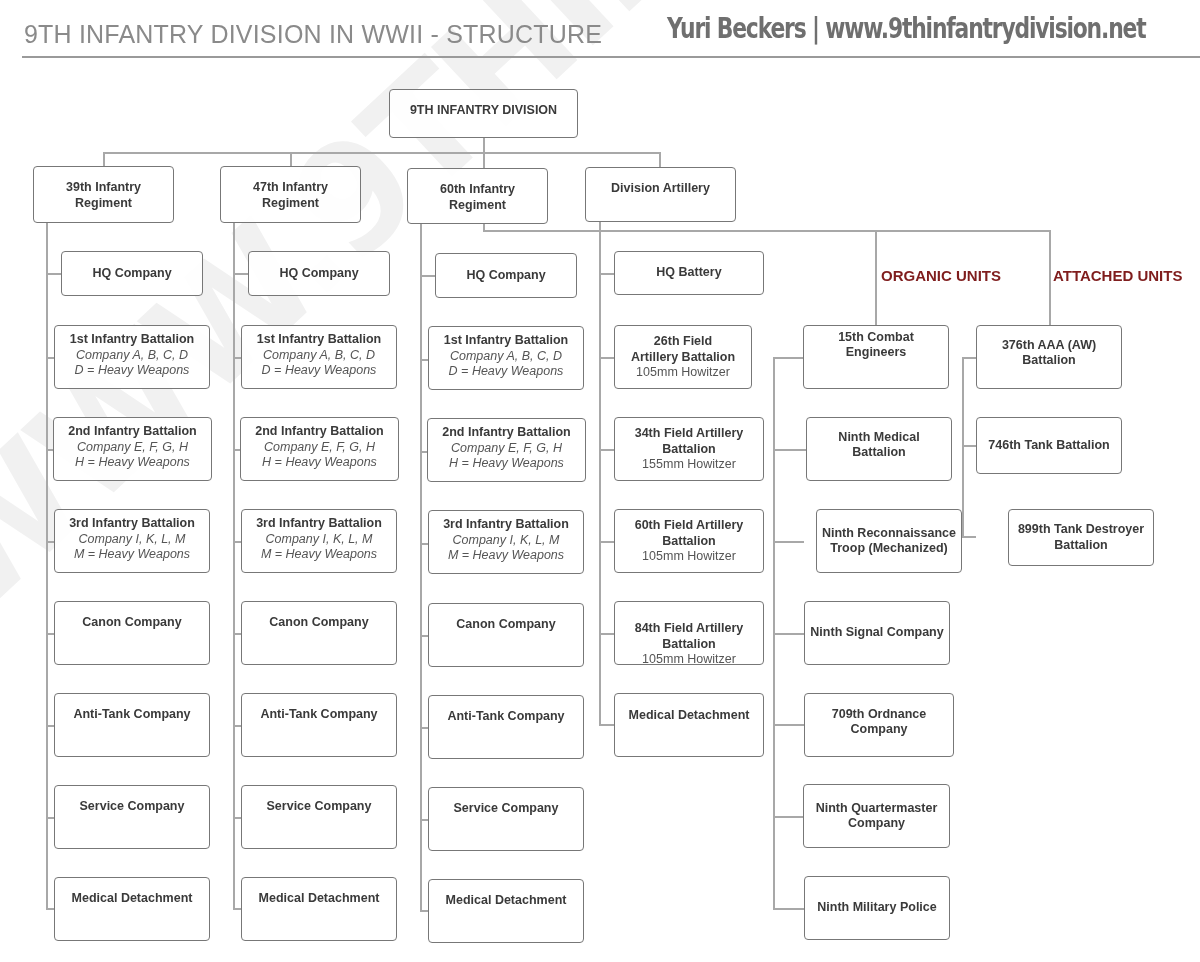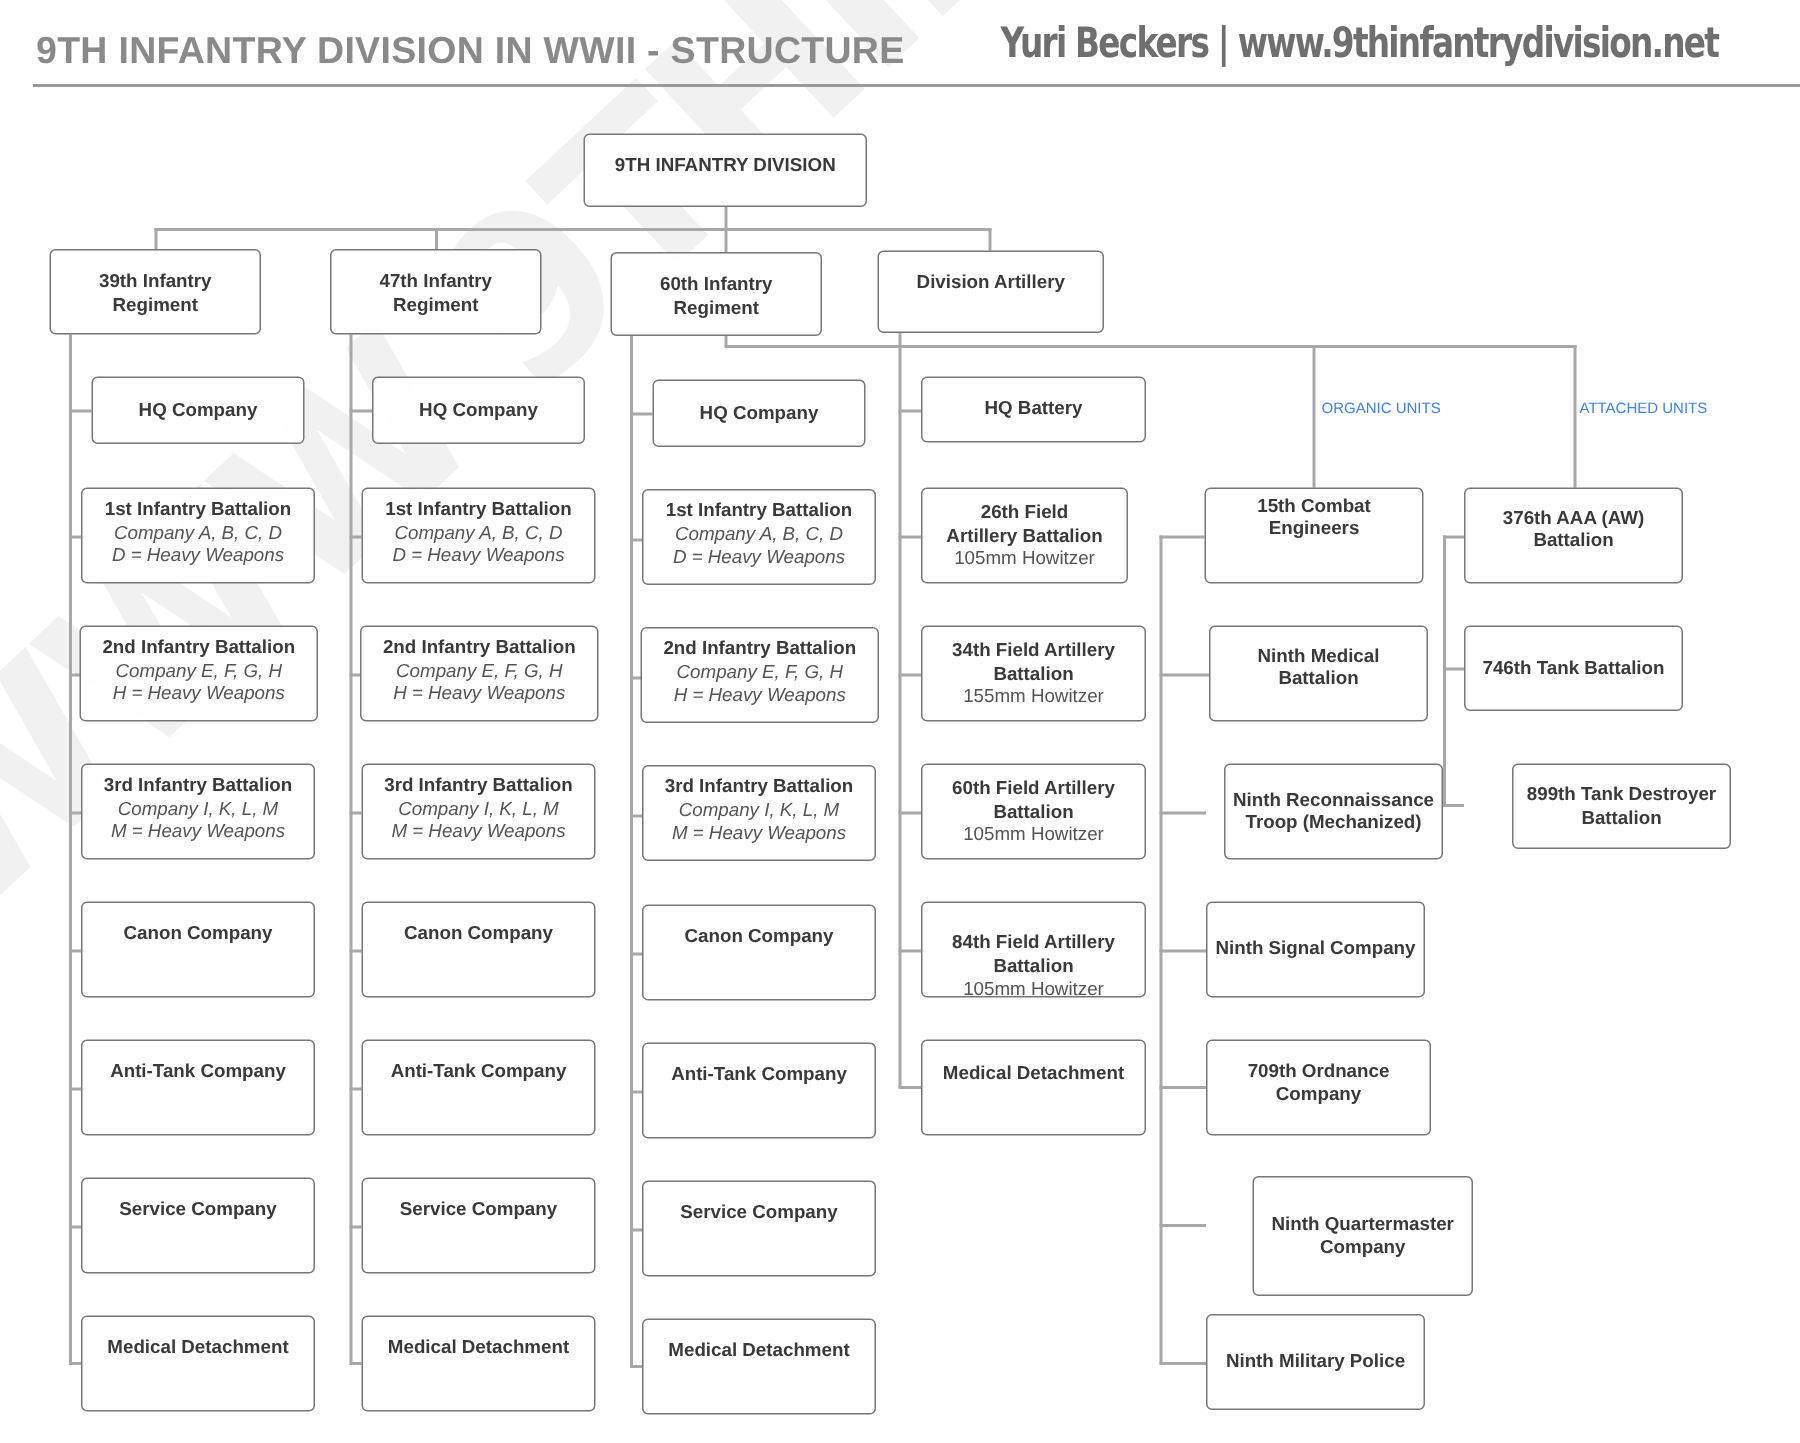--- a/index.html
+++ b/index.html
@@ -4,21 +4,21 @@
 <style>
   html, body { margin: 0; padding: 0; }
   body {
     width: 1200px; height: 962px; position: relative; overflow: hidden;
     background: #ffffff;
     font-family: "Liberation Sans", "DejaVu Sans", sans-serif;
     color: #333333;
   }
   .header-title {
     position: absolute; left: 24px; top: 20px;
-    font-size: 25px; font-weight: bold; color: #8a8a8a; letter-spacing: 0.2px;
+    font-size: 25px; font-weight: normal; color: #8a8a8a; letter-spacing: 0.2px;
   }
   .header-credit {
     position: absolute; right: 55px; top: 12px;
     font-family: "DejaVu Sans", sans-serif; font-weight: bold;
     font-size: 28px; color: #6f6f6f; letter-spacing: -1.5px;
     transform: scaleX(0.78); transform-origin: right center;
   }
   .header-rule {
     position: absolute; left: 22px; right: 0; top: 56px; height: 2px; background: #9a9a9a;
   }
@@ -35,21 +35,21 @@
     border: 1.5px solid #777777; border-radius: 4px;
     background: rgba(255,255,255,0.92);
     text-align: center; font-size: 12.5px; line-height: 15.5px;
     padding-top: 6px; z-index: 2;
   }
   .box.mid { display: flex; flex-direction: column; justify-content: center; padding-top: 0; }
   .box .t { font-weight: bold; color: #3a3a3a; display: block; }
   .box .s { font-style: italic; color: #555; display: block; }
   .box .n { color: #555; display: block; }
   .label {
-    position: absolute; font-size: 10px; font-weight: normal; color: #3b82f6; z-index: 2;
+    position: absolute; font-size: 15px; font-weight: bold; color: #7f1d1d; z-index: 2;
   }
 </style>
 </head>
 <body>
 
 <div class="watermark">WWW.9THINFANTRYDIVISION.NET</div>
 
 <div class="header-title">9TH INFANTRY DIVISION IN WWII - STRUCTURE</div>
 <div class="header-credit">Yuri Beckers | www.9thinfantrydivision.net</div>
 <div class="header-rule"></div>
@@ -263,21 +263,21 @@
   </div>
 <div class="box mid" style="left:804px;top:509px;width:146px;height:64px;margin-left:12px;">
     <span class="t" style="padding:0 4px;">Ninth Reconnaissance Troop (Mechanized)</span>
   </div>
 <div class="box mid" style="left:804px;top:601px;width:146px;height:64px;">
     <span class="t">Ninth Signal Company</span>
   </div>
 <div class="box mid" style="left:804px;top:693px;width:150px;height:64px;padding-bottom:6px;">
     <span class="t" style="padding:0 24px;">709th Ordnance Company</span>
   </div>
-<div class="box mid" style="left:803px;top:784px;width:147px;height:80px;margin-left:32px;">
+<div class="box mid" style="left:803px;top:784px;width:147px;height:64px;">
     <span class="t" style="padding:0 8px;">Ninth Quartermaster Company</span>
   </div>
 <div class="box mid" style="left:804px;top:876px;width:146px;height:64px;">
     <span class="t">Ninth Military Police</span>
   </div>
 
 <div class="box mid" style="left:976px;top:325px;width:146px;height:64px;padding-bottom:8px;">
     <span class="t" style="padding:0 18px;">376th AAA (AW) Battalion</span>
   </div>
 <div class="box mid" style="left:976px;top:417px;width:146px;height:57px;">

